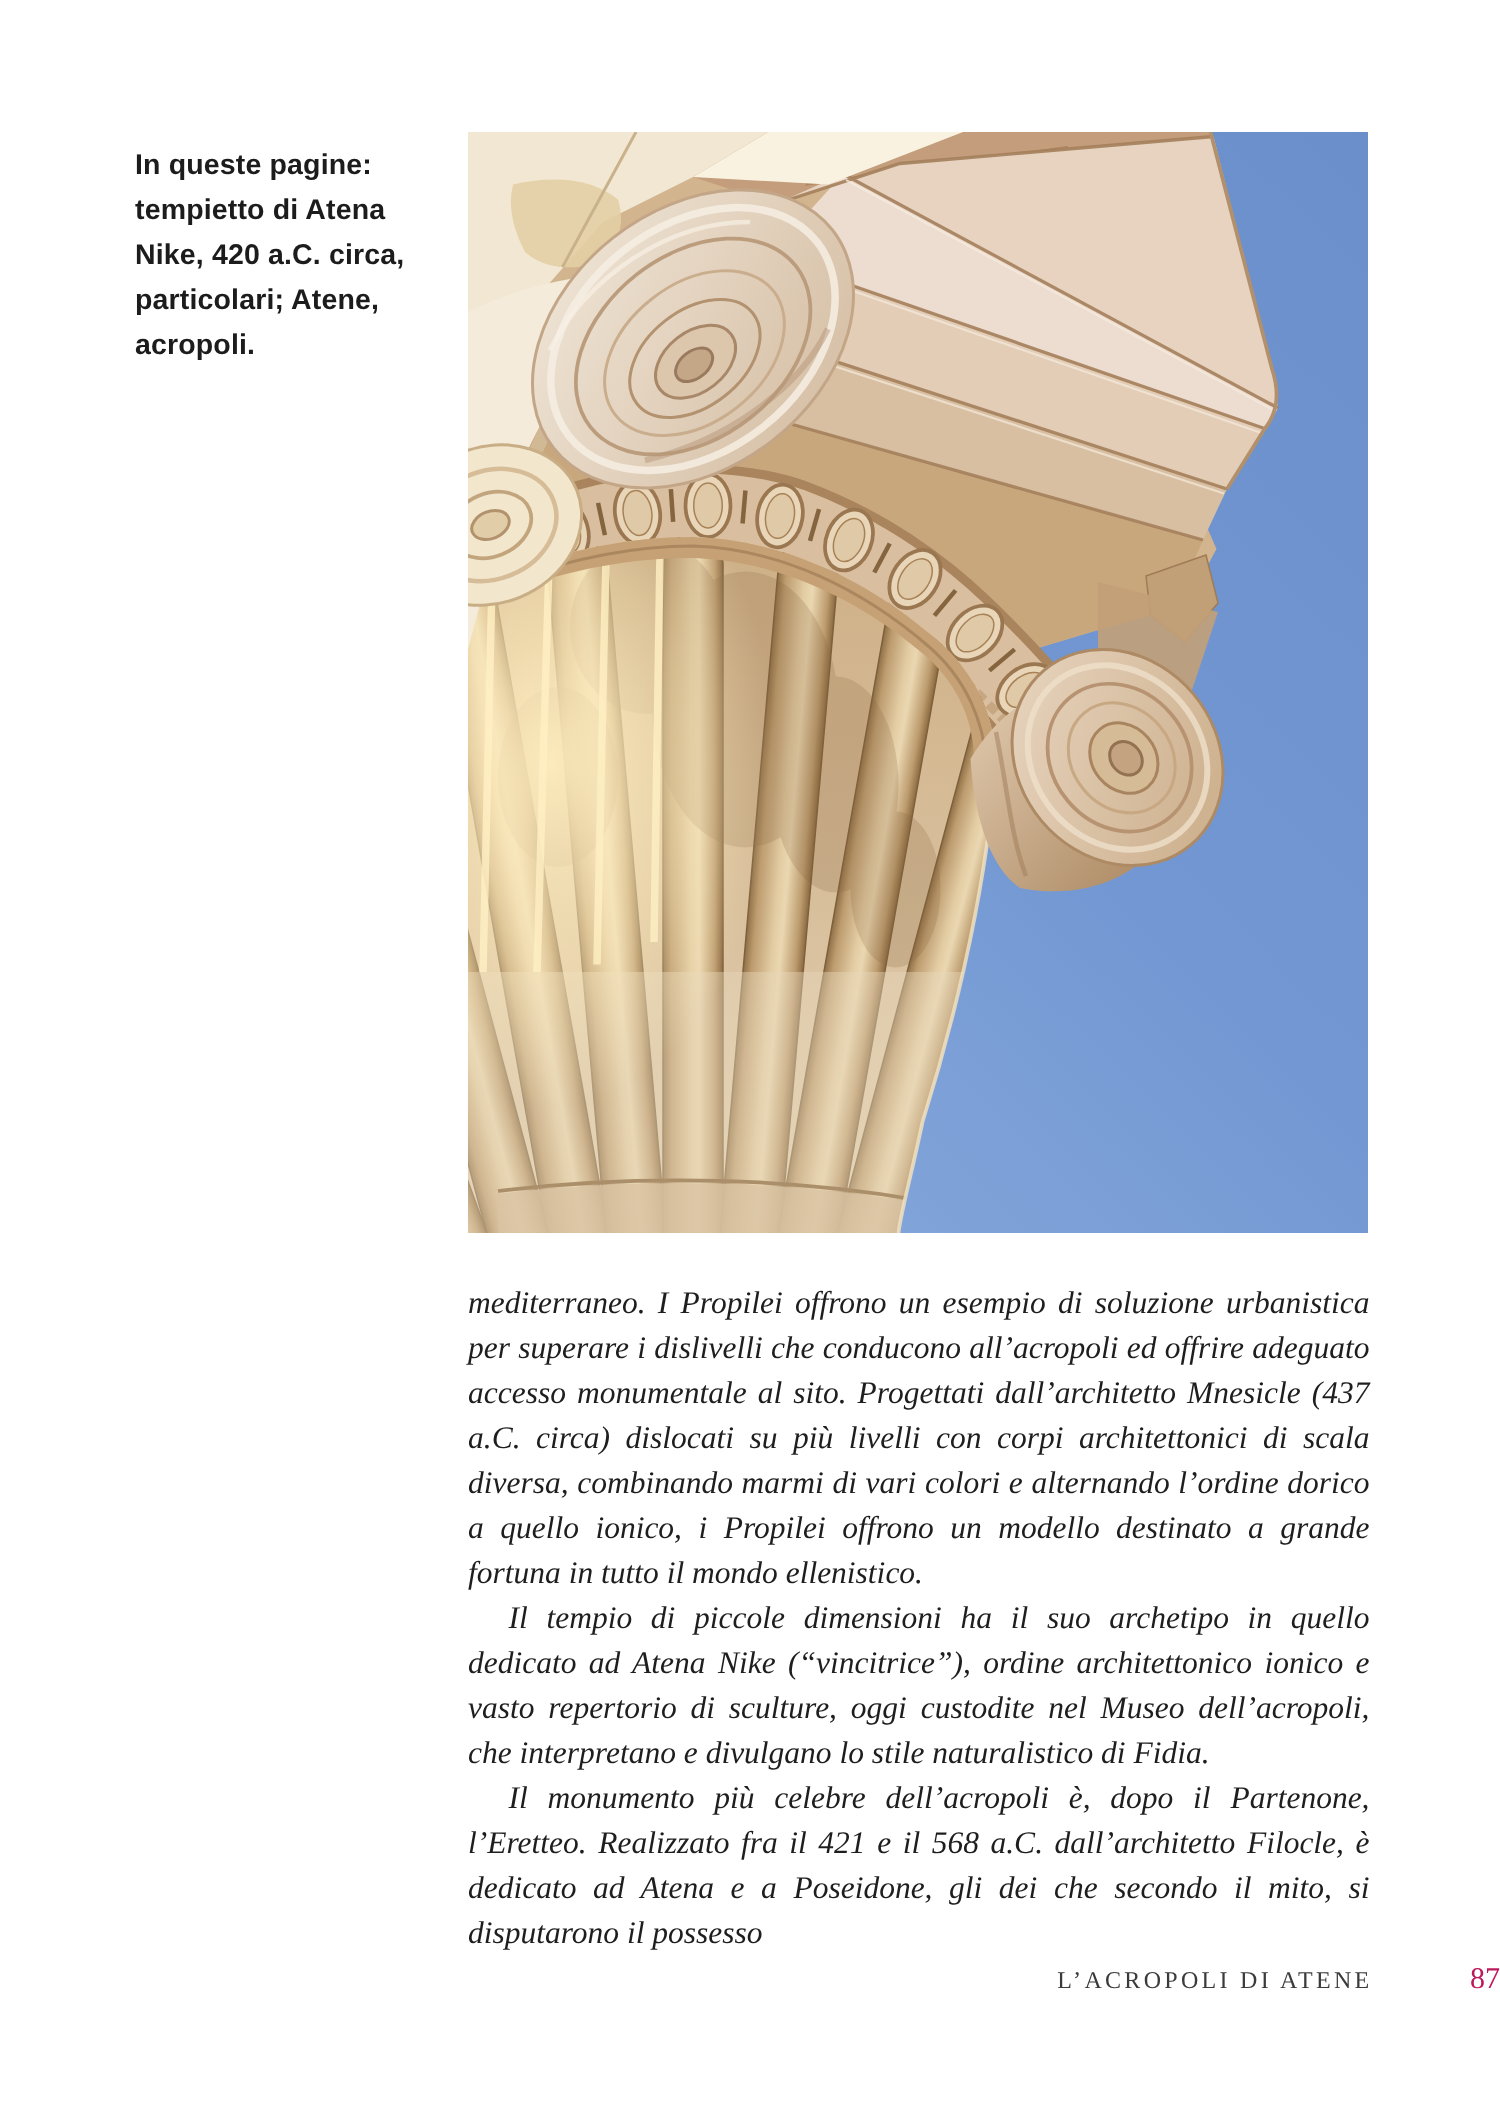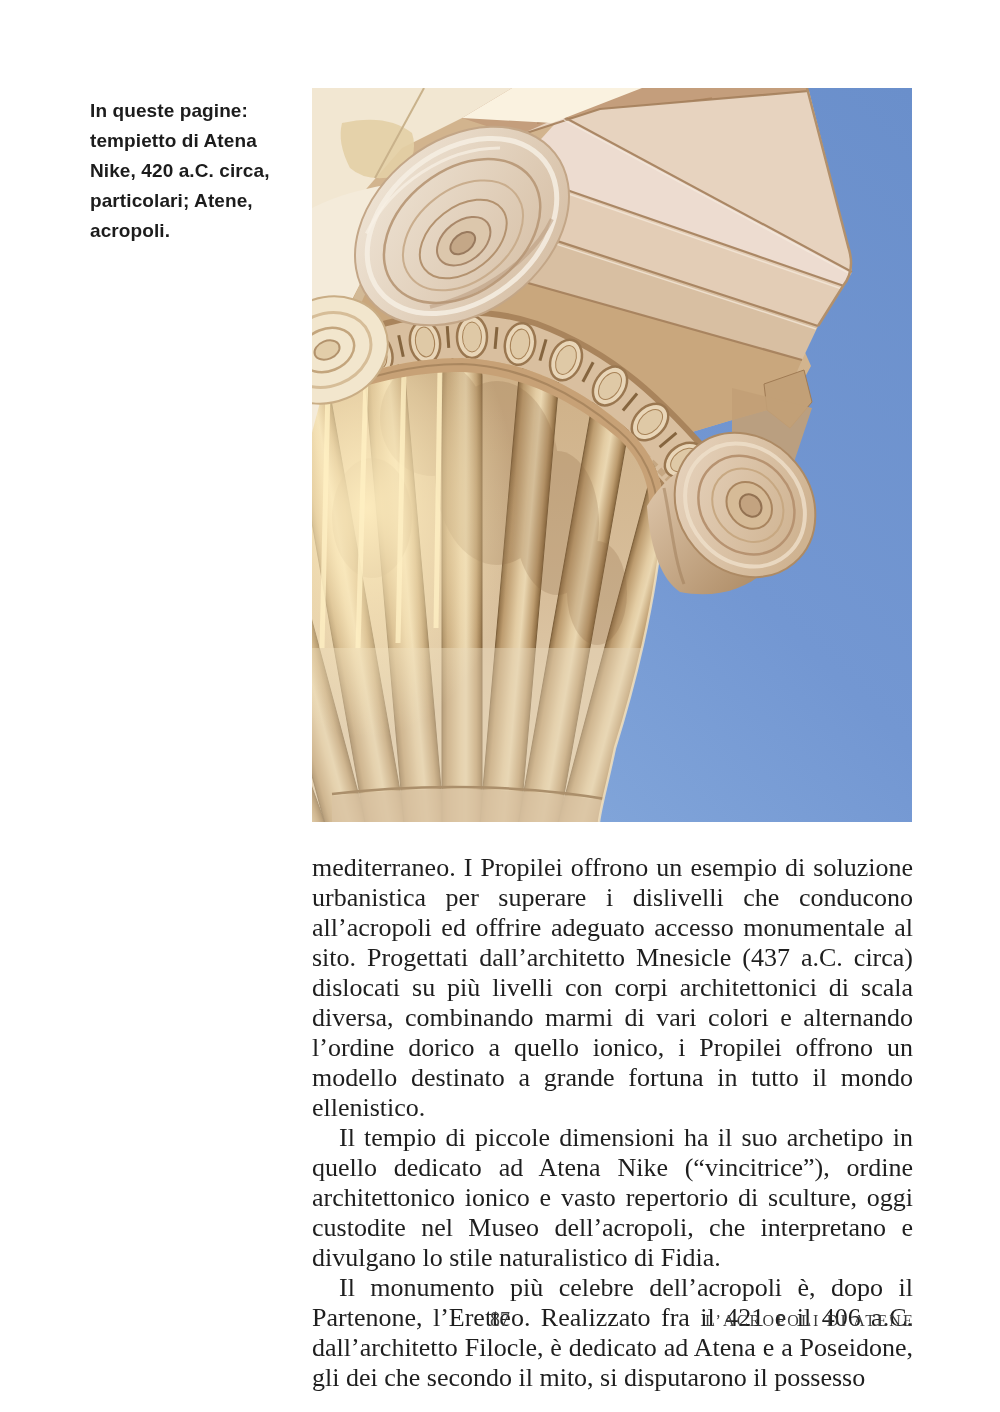--- a/index.html
+++ b/index.html
@@ -13,28 +13,29 @@
     font-size:19px;line-height:30px;color:#1c1c1c;
     white-space:pre-line;letter-spacing:0.1px;
   }
   .photo{
     position:absolute;left:312px;top:88px;width:600px;height:734px;
     overflow:hidden;background:#7396cf;
   }
   .photo svg{display:block;width:600px;height:734px;}
   .bodytext{
     position:absolute;left:312px;top:853px;width:601px;
-    font-size:26px;line-height:30px;text-align:justify;
+    font-size:21px;line-height:30px;text-align:justify;
     color:#1e1e1e;
+    font-style:italic;
   }
   .bodytext p{margin:0;padding:0;}
   .bodytext p + p{text-indent:27px;}
   .folio-number{
-    position:absolute;left:0;top:1308px;width:1000px;text-align:center;
-    font-size:20px;color:#404040;
+    position:absolute;left:0;top:1308px;width:1000px;text-align:right;
+    font-size:20px;color:#be185d;
   }
   .running-title{
     position:absolute;right:85px;top:1312px;
     font-size:16px;letter-spacing:2.2px;color:#3b3b3b;
   }
 </style>
 </head>
 <body>
 
 <div class="caption">In queste pagine:
@@ -282,17 +283,17 @@
       <path d="M70,85 C120,62 185,66 228,100" stroke="#f8f1e6" stroke-width="3" fill="none" opacity="0.7"></path>
       <path d="M75,182 C125,205 185,208 225,188" stroke="#b59578" stroke-width="4" fill="none" opacity="0.5"></path>
     </g>
   </g>
 </svg>
 </figure>
 
 <div class="bodytext">
   <p>mediterraneo. I Propilei offrono un esempio di soluzione urbanistica per superare i dislivelli che conducono all’acropoli ed offrire adeguato accesso monumentale al sito. Progettati dall’architetto Mnesicle (437 a.C. circa) dislocati su più livelli con corpi architettonici di scala diversa, combinando marmi di vari colori e alternando l’ordine dorico a quello ionico, i Propilei offrono un modello destinato a grande fortuna in tutto il mondo ellenistico.</p>
   <p>Il tempio di piccole dimensioni ha il suo archetipo in quello dedicato ad Atena Nike (“vincitrice”), ordine architettonico ionico e vasto repertorio di sculture, oggi custodite nel Museo dell’acropoli, che interpretano e divulgano lo stile naturalistico di Fidia.</p>
-  <p>Il monumento più celebre dell’acropoli è, dopo il Partenone, l’Eretteo. Realizzato fra il 421 e il 406 a.C. dall’architetto Filocle, è dedicato ad Atena e a Poseidone, gli dei che secondo il mito, si disputarono il possesso</p>
+  <p>Il monumento più celebre dell’acropoli è, dopo il Partenone, l’Eretteo. Realizzato fra il 421 e il 568 a.C. dall’architetto Filocle, è dedicato ad Atena e a Poseidone, gli dei che secondo il mito, si disputarono il possesso</p>
 </div>
 
 <div class="folio-number">87</div>
 <div class="running-title">L’ACROPOLI DI ATENE</div>
 
 </body></html>

